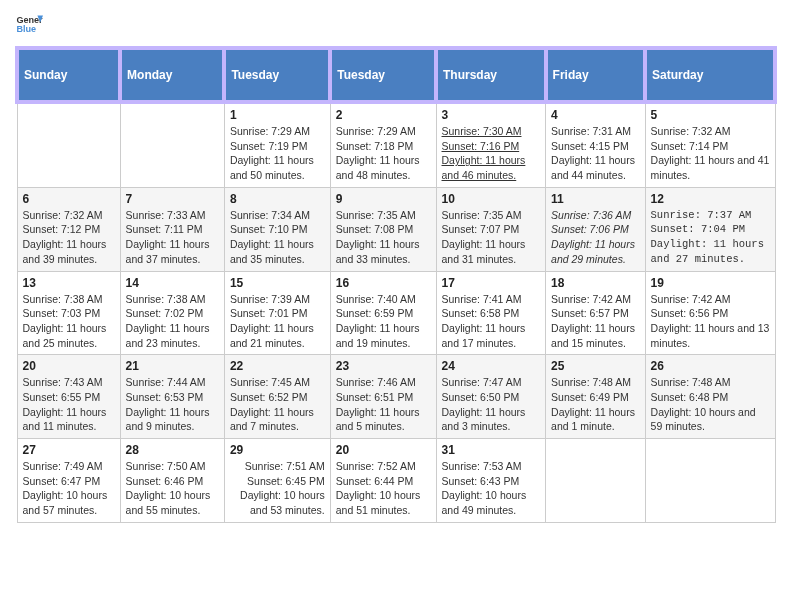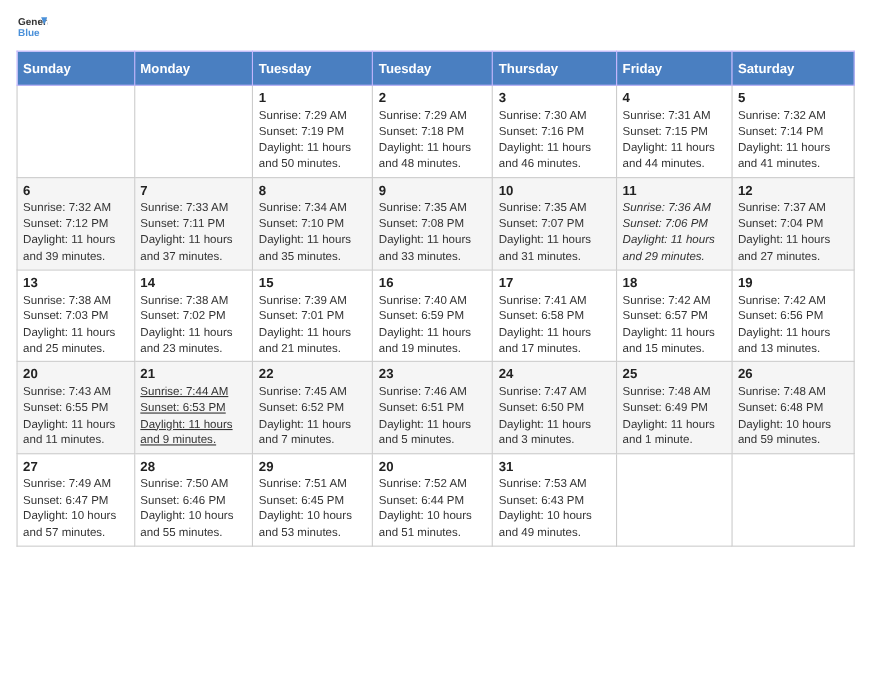--- a/index.html
+++ b/index.html
@@ -43,23 +43,23 @@
     .calendar-table {
       width: 100%;
       border-collapse: collapse;
       font-size: 11px;
     }
     .calendar-table thead tr th {
       background-color: #4a7fc1;
       color: #fff;
       font-weight: bold;
       font-size: 12px;
-      padding: 8px 5px;
+      padding: 18px 5px;
       text-align: left;
-      border: 1px solid #c4b5fd;
+      border: 4px solid #c4b5fd;
     }
     .calendar-table tbody tr td {
       border: 1px solid #ccc;
       padding: 4px 5px;
       vertical-align: top;
       height: 78px;
       background: #fff;
     }
     .calendar-table tbody tr:nth-child(even) td {
       background: #f5f5f5;
@@ -121,28 +121,28 @@
 Daylight: 11 hours and 50 minutes.</div>
           </td>
           <td>
             <div class="day-number">2</div>
             <div class="day-info" style="white-space: pre-line;">Sunrise: 7:29 AM
 Sunset: 7:18 PM
 Daylight: 11 hours and 48 minutes.</div>
           </td>
           <td>
             <div class="day-number">3</div>
-            <div class="day-info" style="white-space: pre-line;">Sunrise: 7:30 AM
+            <div class="day-info" style="white-space: pre-line; text-decoration: underline;">Sunrise: 7:30 AM
 Sunset: 7:16 PM
 Daylight: 11 hours and 46 minutes.</div>
           </td>
           <td>
             <div class="day-number">4</div>
             <div class="day-info" style="white-space: pre-line;">Sunrise: 7:31 AM
-Sunset: 7:15 PM
+Sunset: 4:15 PM
 Daylight: 11 hours and 44 minutes.</div>
           </td>
           <td>
             <div class="day-number">5</div>
             <div class="day-info" style="white-space: pre-line;">Sunrise: 7:32 AM
 Sunset: 7:14 PM
 Daylight: 11 hours and 41 minutes.</div>
           </td>
         </tr>
         <tr>
@@ -177,21 +177,21 @@
 Daylight: 11 hours and 31 minutes.</div>
           </td>
           <td>
             <div class="day-number">11</div>
             <div class="day-info" style="white-space: pre-line; font-style: italic;">Sunrise: 7:36 AM
 Sunset: 7:06 PM
 Daylight: 11 hours and 29 minutes.</div>
           </td>
           <td>
             <div class="day-number">12</div>
-            <div class="day-info" style="white-space: pre-line;">Sunrise: 7:37 AM
+            <div class="day-info" style="white-space: pre-line; font-family: Liberation Mono, monospace;">Sunrise: 7:37 AM
 Sunset: 7:04 PM
 Daylight: 11 hours and 27 minutes.</div>
           </td>
         </tr>
         <tr>
           <td>
             <div class="day-number">13</div>
             <div class="day-info" style="white-space: pre-line;">Sunrise: 7:38 AM
 Sunset: 7:03 PM
 Daylight: 11 hours and 25 minutes.</div>
@@ -235,21 +235,21 @@
         </tr>
         <tr>
           <td>
             <div class="day-number">20</div>
             <div class="day-info" style="white-space: pre-line;">Sunrise: 7:43 AM
 Sunset: 6:55 PM
 Daylight: 11 hours and 11 minutes.</div>
           </td>
           <td>
             <div class="day-number">21</div>
-            <div class="day-info" style="white-space: pre-line; text-decoration: underline;">Sunrise: 7:44 AM
+            <div class="day-info" style="white-space: pre-line;">Sunrise: 7:44 AM
 Sunset: 6:53 PM
 Daylight: 11 hours and 9 minutes.</div>
           </td>
           <td>
             <div class="day-number">22</div>
             <div class="day-info" style="white-space: pre-line;">Sunrise: 7:45 AM
 Sunset: 6:52 PM
 Daylight: 11 hours and 7 minutes.</div>
           </td>
           <td>
@@ -285,21 +285,21 @@
 Daylight: 10 hours and 57 minutes.</div>
           </td>
           <td>
             <div class="day-number">28</div>
             <div class="day-info" style="white-space: pre-line;">Sunrise: 7:50 AM
 Sunset: 6:46 PM
 Daylight: 10 hours and 55 minutes.</div>
           </td>
           <td>
             <div class="day-number">29</div>
-            <div class="day-info" style="white-space: pre-line;">Sunrise: 7:51 AM
+            <div class="day-info" style="white-space: pre-line; text-align: right;">Sunrise: 7:51 AM
 Sunset: 6:45 PM
 Daylight: 10 hours and 53 minutes.</div>
           </td>
           <td>
             <div class="day-number">20</div>
             <div class="day-info" style="white-space: pre-line;">Sunrise: 7:52 AM
 Sunset: 6:44 PM
 Daylight: 10 hours and 51 minutes.</div>
           </td>
           <td>

